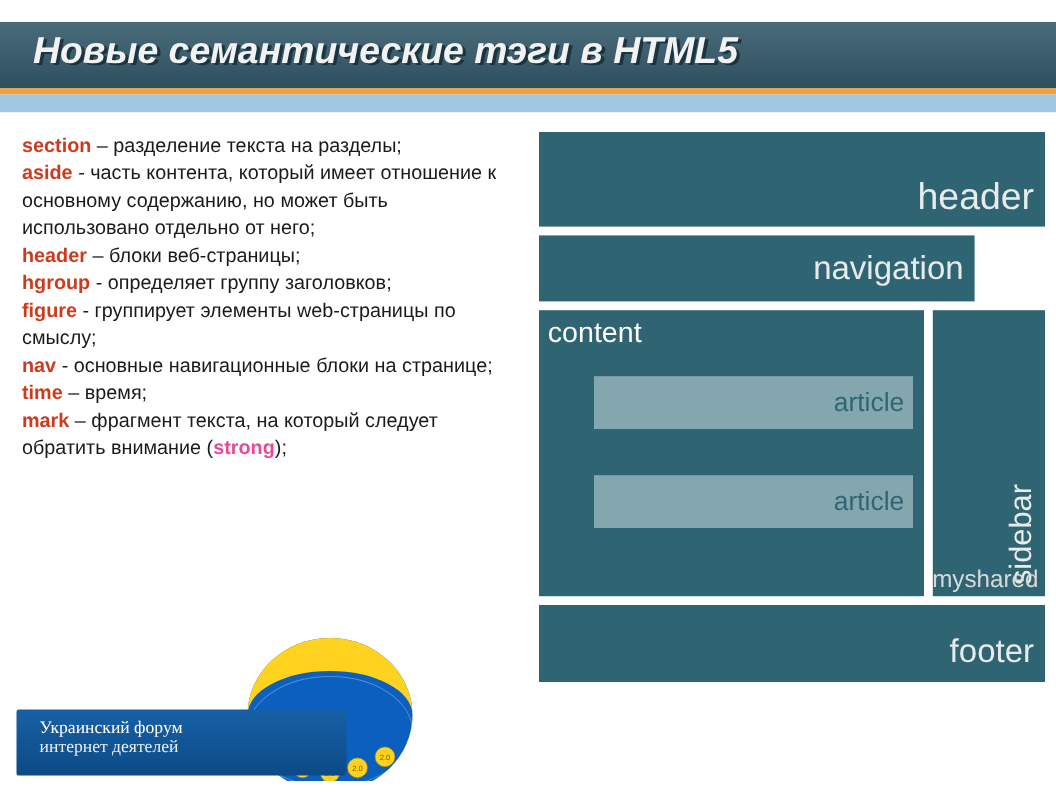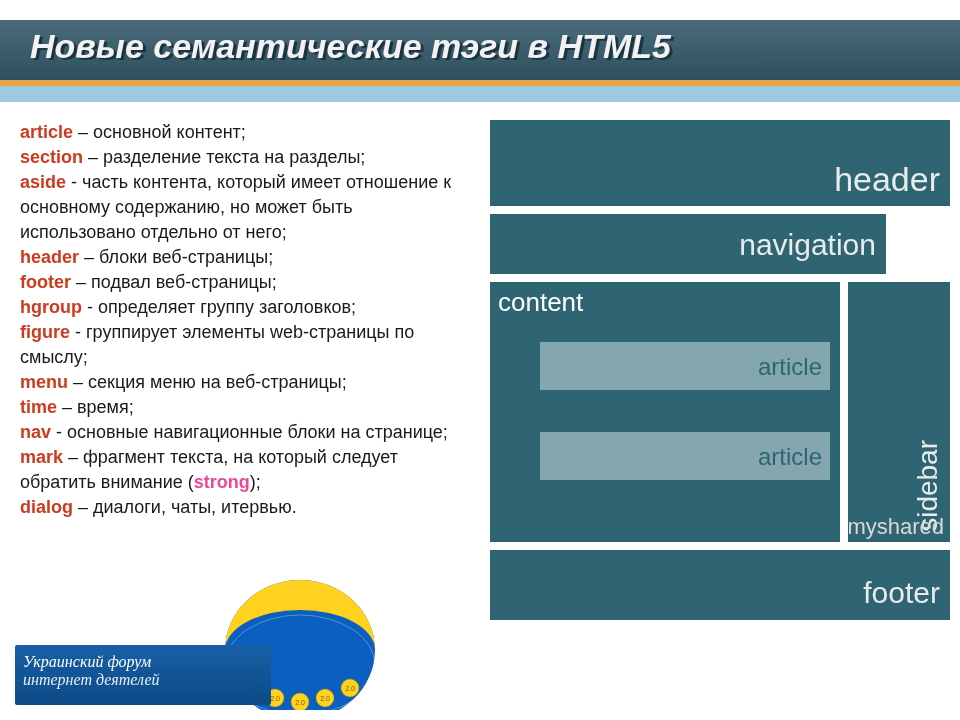--- a/index.html
+++ b/index.html
@@ -31,50 +31,46 @@
   .art2{top:150px;}
   .art .lbl{color:#2f6572;font-size:24px;right:8px;top:11px;}
   .side{top:162px;left:358px;width:102px;height:260px;}
   .side .slabel{position:absolute;right:6px;bottom:10px;font-size:28px;color:#e8ebec;
       writing-mode:vertical-rl;transform:rotate(180deg);}
   .ftr{top:430px;left:0;width:460px;height:70px;}
   .ftr .lbl{font-size:30px;top:26px;}
   
   .shared{position:absolute;right:6px;bottom:160px;font-size:22px;color:#d9d9d9;text-align:left;}
   
-  .strip{position:absolute;left:15px;bottom:15px;width:256px;height:60px;background:linear-gradient(to bottom,#1760a6,#0d4a86);color:#fff;padding:8px 8px;box-sizing:border-box;border-radius:2px;font-style:italic;}
+  .strip{position:absolute;left:15px;bottom:15px;width:300px;height:60px;background:linear-gradient(to bottom,#1760a6,#0d4a86);color:#fff;padding:8px 21px;box-sizing:border-box;border-radius:2px;}
   .strip .l1{font-family:Georgia,serif;font-size:16px;}
   .strip .l2{font-family:Georgia,serif;font-size:16px;opacity:.9;}
   .balloon{position:absolute;left:210px;bottom:10px;width:180px;height:130px;}
   
 </style>
 </head>
 <body>
 
 <div class="slide">
 
   <div class="titlebar"></div>
   <div class="title-shadow">Новые семантические тэги в HTML5</div>
   <div class="title-text">Новые семантические тэги в HTML5</div>
   <div class="band-orange"></div>
   <div class="band-blue"></div>
 
   <div class="body">
-    <div><span class="tag">article</span><span> – основной контент;</span></div>
     <div><span class="tag">section</span><span> – разделение текста на разделы;</span></div>
     <div><span class="tag">aside</span><span> - часть контента, который имеет отношение к основному содержанию, но может быть использовано отдельно от него;</span></div>
     <div><span class="tag">header</span><span> – блоки веб-страницы;</span></div>
-    <div><span class="tag">footer</span><span> – подвал веб-страницы;</span></div>
     <div><span class="tag">hgroup</span><span> - определяет группу заголовков;</span></div>
     <div><span class="tag">figure</span><span> - группирует элементы web-страницы по смыслу;</span></div>
-    <div><span class="tag">menu</span><span> – секция меню на веб-страницы;</span></div>
+    <div><span class="tag">nav</span><span> - основные навигационные блоки на странице;</span></div>
     <div><span class="tag">time</span><span> – время;</span></div>
-    <div><span class="tag">nav</span><span> - основные навигационные блоки на странице;</span></div>
     <div><span class="tag">mark</span><span> – фрагмент текста, на который следует обратить внимание (</span><span class="strong">strong</span><span>);</span></div>
-    <div><span class="tag">dialog</span><span> – диалоги, чаты, итервью.</span></div>
   </div>
 
   <div class="diagram">
     <div class="box hdr">
       <span class="lbl lbl-r">header</span>
     </div>
     <div class="box nav">
       <span class="lbl lbl-r">navigation</span>
     </div>
     <div class="box cont">

